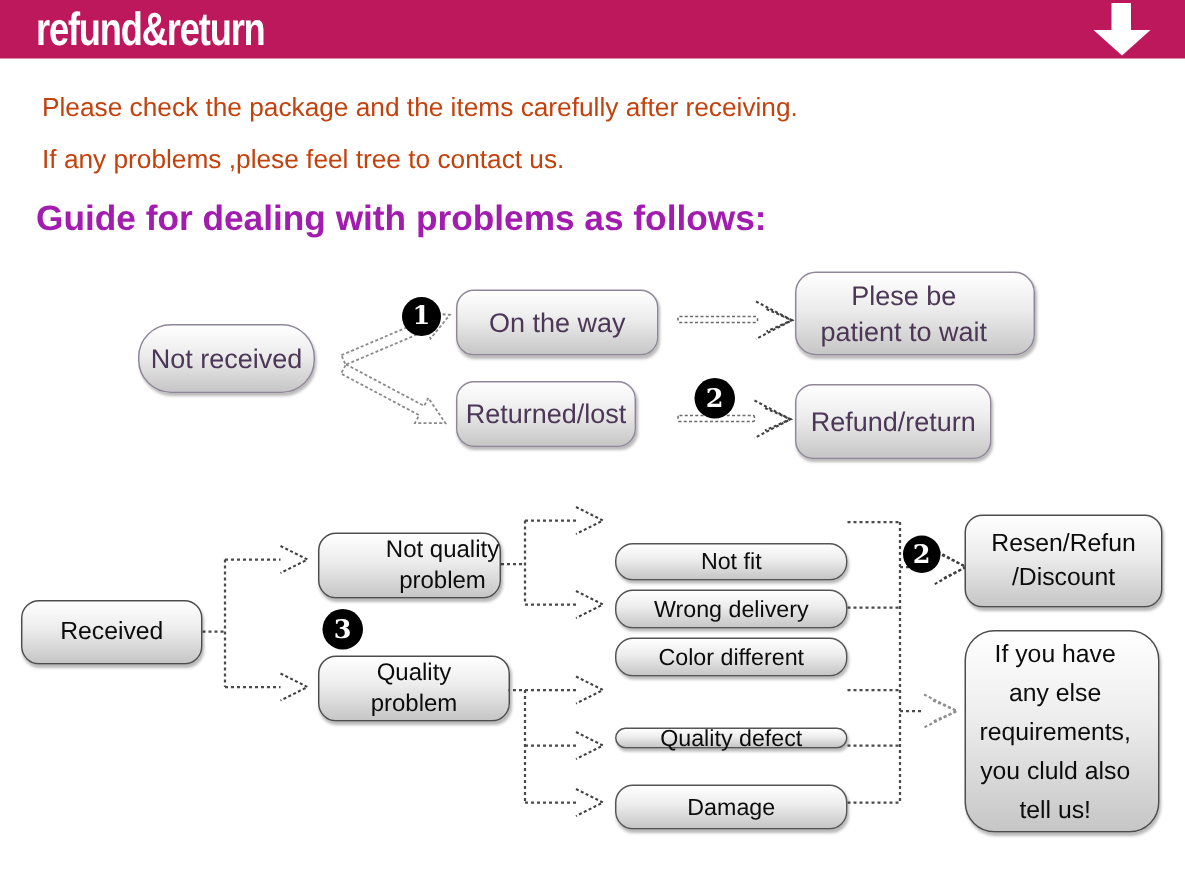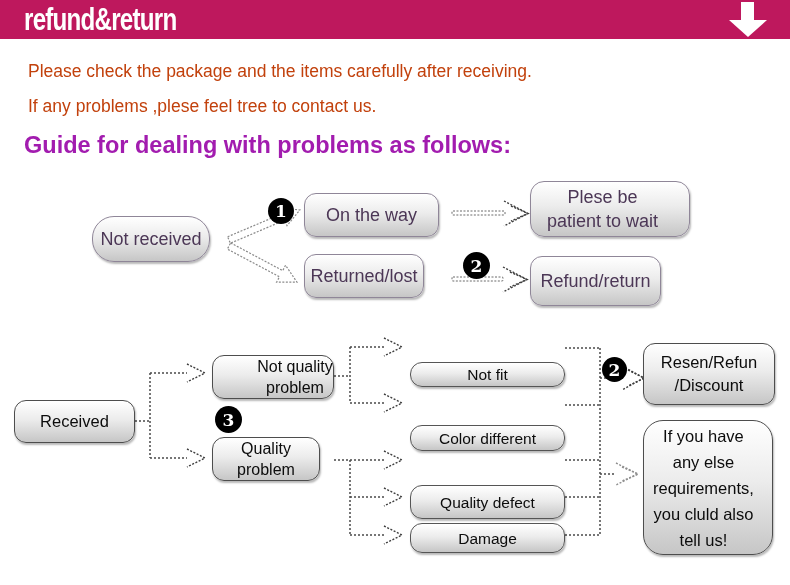--- a/index.html
+++ b/index.html
@@ -114,25 +114,26 @@
   <div class="box" style="left:92px;top:216px;width:118px;height:46px;border-radius:22px;">Not received</div>
   <div class="box" style="left:304px;top:193px;width:135px;height:44px;">On the way</div>
   <div class="box" style="left:304px;top:254px;width:120px;height:44px;">Returned/lost</div>
   <div class="box ml al" style="left:530px;top:181px;width:160px;height:56px;padding-left:16px;line-height:24px;border-radius:14px;">Plese be
 patient to wait</div>
   <div class="box" style="left:530px;top:256px;width:131px;height:50px;">Refund/return</div>
 
   <div class="box s2" style="left:14px;top:400px;width:121px;height:43px;font-size:16.5px;">Received</div>
   <div class="box s2 ml" style="left:212px;top:355px;width:122px;height:44px;line-height:21px;padding-left:44px;">Not quality
 problem</div>
-  <div class="box s2 ml" style="left:212px;top:437px;width:108px;height:44px;line-height:21px;">Quality
+  <div class="box s2 ml" style="left:212px;top:437px;width:128px;height:44px;line-height:21px;">Quality
 problem</div>
   <div class="box s2 mid" style="left:410px;top:336px;width:155px;height:25px;margin-top:26px;">Not fit</div>
+  <div class="box s2 mid" style="left:410px;top:393px;width:155px;height:26px;">Wrong delivery</div>
   <div class="box s2 mid" style="left:410px;top:425px;width:155px;height:26px;">Color different</div>
-  <div class="box s2 mid" style="left:410px;top:485px;width:155px;height:34px;">Quality defect</div>
+  <div class="box s2 mid" style="left:410px;top:485px;width:155px;height:14px;">Quality defect</div>
   <div class="box s2 mid" style="left:410px;top:523px;width:155px;height:30px;">Damage</div>
   <div class="box s2 ml" style="left:643px;top:343px;width:132px;height:62px;font-size:16.5px;line-height:23px;">Resen/Refun
 /Discount</div>
   <div class="box s2 ml al" style="left:643px;top:420px;width:130px;height:135px;padding-left:9px;font-size:16.5px;line-height:26px;border-radius:20px;align-items:center;">If you have
 any else
 requirements,
 you cluld also
 tell us!</div>
 
 </div>

